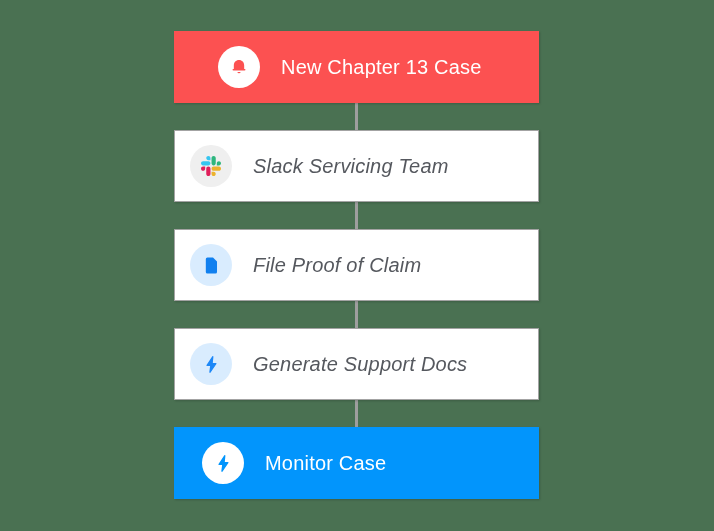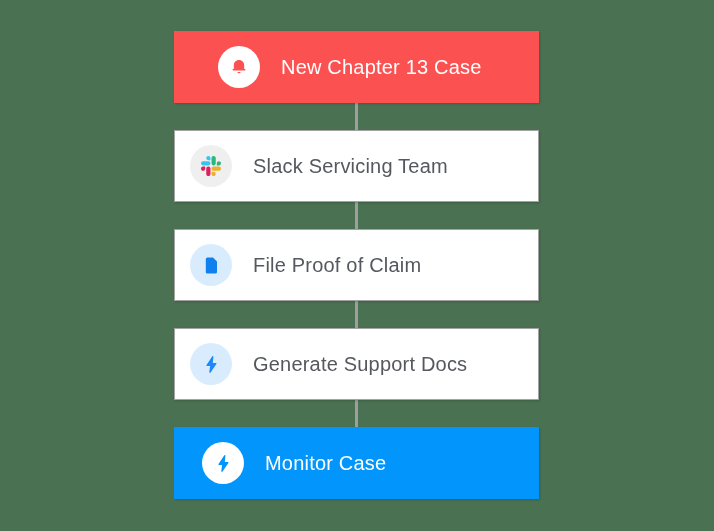--- a/index.html
+++ b/index.html
@@ -34,21 +34,21 @@
     width: 365px;
     display: flex;
     align-items: center;
     padding-left: 15px;
     margin-bottom: 27px;
     box-shadow: 1px 1px 2px rgba(0,0,0,0.18);
     cursor: pointer;
   }
   .step:last-child { margin-bottom: 0; padding-left: 28px; }
   .step--trigger { background: #FC5151; padding-left: 44px; }
-  .step--plain  { background: #FFFFFF; border: 1px solid #A3A3A3; }
+  .step--plain  { background: #FFFFFF; border: 1px solid #A3A3A3; font-style: italic; }
   .step--action { background: #0295FC; }
   .icon-circle {
     flex: 0 0 auto;
     width: 42px; height: 42px;
     border-radius: 50%;
     display: flex;
     align-items: center;
     justify-content: center;
   }
   .icon-circle--white { background: #FFFFFF; }

